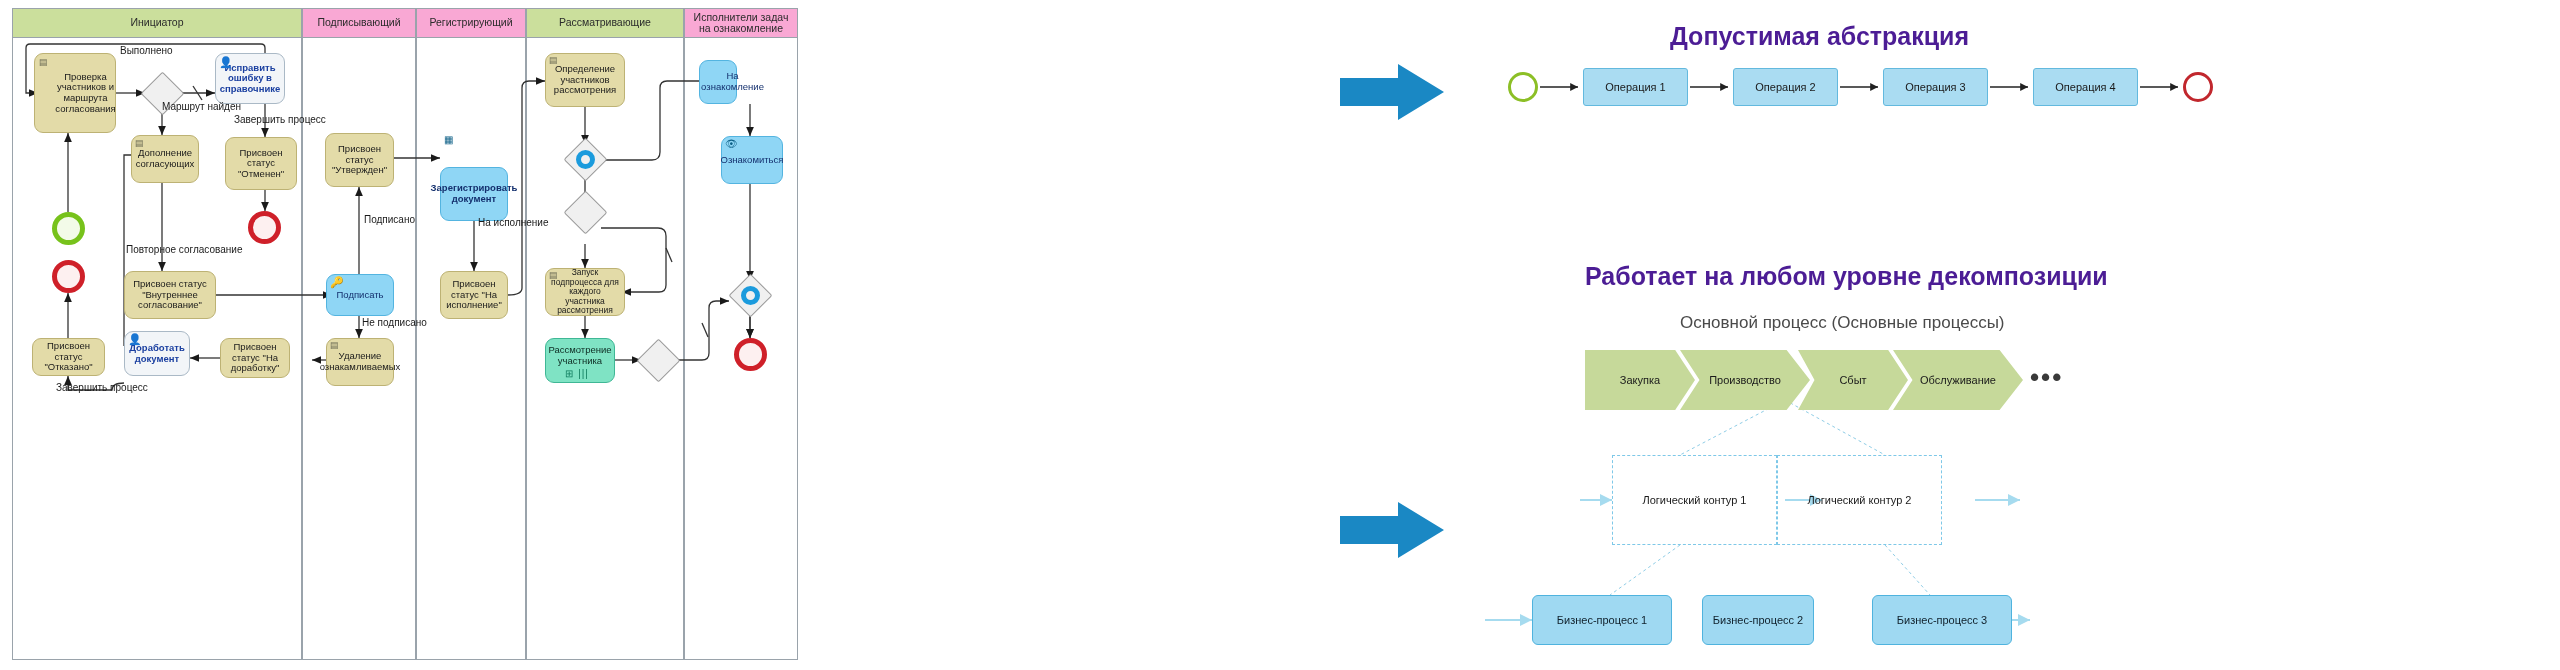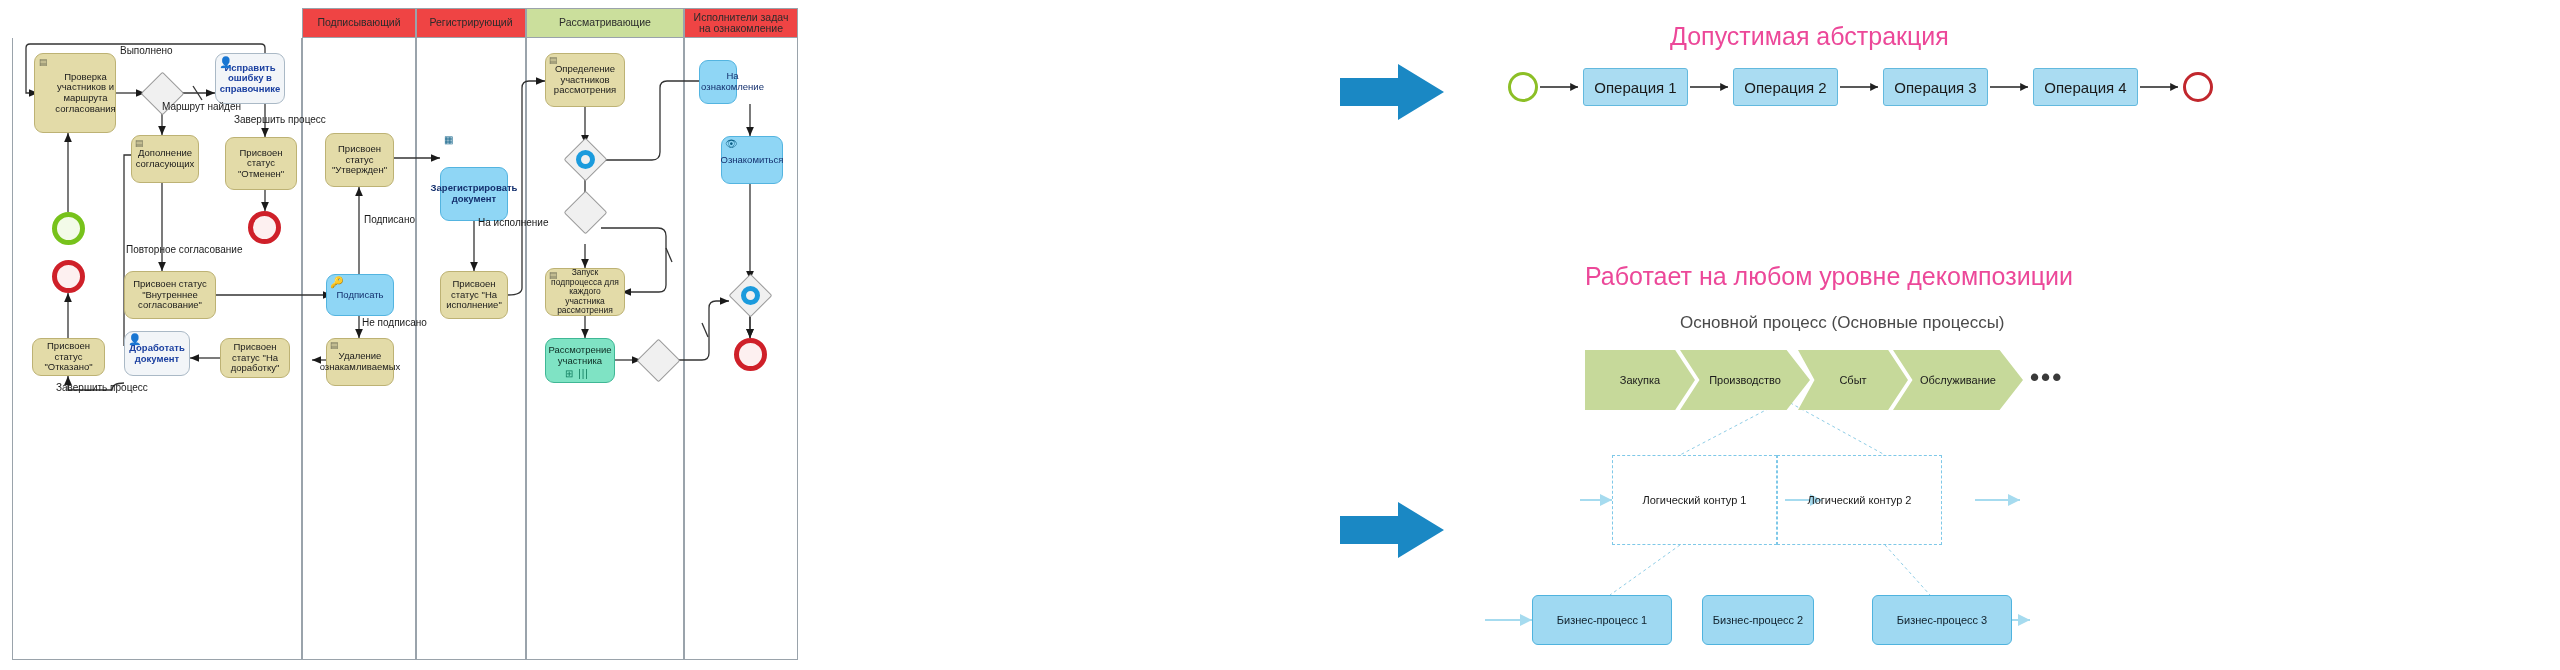--- a/index.html
+++ b/index.html
@@ -7,21 +7,21 @@
   #root{position:relative;width:2560px;height:670px;background:#fff;}
 
   
   #pool{position:absolute;left:12px;top:8px;width:786px;height:652px;}
   .lane-head{position:absolute;top:0;height:30px;border:1px solid #9aa3ab;
              box-sizing:border-box;display:flex;align-items:center;justify-content:center;
              text-align:center;font-size:10.5px;color:#2b2b2b;line-height:1.05;padding:0 2px;}
   .lane-body{position:absolute;top:30px;height:622px;border:1px solid #9aa3ab;
              border-top:none;box-sizing:border-box;background:#fff;}
   .lh-green{background:#cbdf9c;}
-  .lh-blue{background:#ef4444;justify-content:center;}
+  .lh-blue{background:#f9a8d4;justify-content:center;}
 
   
   .node{position:absolute;box-sizing:border-box;border-radius:9px;
         display:flex;align-items:center;justify-content:center;text-align:center;
         font-size:9.5px;line-height:1.12;padding:2px 3px;}
   .n-script{background:#e3dba8;border:1.6px solid #bdb274;color:#1a1a1a;}
   .n-user{background:#f2f5f8;border:1.6px solid #aab9c6;color:#1a3fa0;font-weight:bold;}
   .n-blue{background:#8fd6f5;border:1.6px solid #53b4e0;color:#14306e;font-weight:bold;}
   .n-blue-plain{background:#8fd6f5;border:1.6px solid #53b4e0;color:#14306e;font-weight:normal;}
   .n-teal{background:#7fe3c4;border:1.6px solid #3fb795;color:#0d2b22;}
@@ -35,25 +35,25 @@
   .gw-inner{position:absolute;border-radius:50%;box-sizing:border-box;
       border:5px solid #1b9bdd;background:#f0f0f0;}
 
   .edgelbl{position:absolute;font-size:10px;color:#1a1a1a;white-space:nowrap;}
   .ic{position:absolute;font-size:9px;line-height:1;color:#6b6b55;}
 
   svg.ov{position:absolute;left:0;top:0;width:100%;height:100%;overflow:visible;pointer-events:none;}
 
   
   #right{position:absolute;left:1330px;top:0;width:1230px;height:670px;}
-  .big-title{position:absolute;font-size:25px;font-weight:normal;color:#ec4899;white-space:nowrap;}
+  .big-title{position:absolute;font-size:25px;font-weight:bold;color:#4c1d95;white-space:nowrap;}
   .sub-title{position:absolute;font-size:17px;color:#4a4a4a;white-space:nowrap;}
   .opbox{position:absolute;box-sizing:border-box;background:#aadcf2;border:1px solid #63b9de;
          border-radius:3px;display:flex;align-items:center;justify-content:center;
-         font-size:15px;color:#1a1a1a;}
+         font-size:11px;color:#1a1a1a;}
   .ring{position:absolute;border-radius:50%;box-sizing:border-box;background:#fff;}
   .ring-g{border:3px solid #8cbf26;}
   .ring-r{border:3px solid #c1272d;}
   .chev{position:absolute;background:#c6d99a;display:flex;align-items:center;
         justify-content:center;font-size:11px;color:#1a1a1a;
         clip-path:polygon(0 0, 82% 0, 100% 50%, 82% 100%, 0 100%, 15% 50%);}
   .chev.first{clip-path:polygon(0 0, 82% 0, 100% 50%, 82% 100%, 0 100%);}
   .dots{position:absolute;font-size:26px;font-weight:bold;color:#3a3a3a;letter-spacing:2px;}
   .dashbox{position:absolute;box-sizing:border-box;border:1px dashed #7ec8e8;
            display:flex;align-items:center;justify-content:center;font-size:11px;color:#1a1a1a;}
@@ -61,20 +61,23 @@
          border-radius:6px;display:flex;align-items:center;justify-content:center;
          font-size:11px;color:#10202b;}
 </style>
 </head>
 <body>
 
 <div id="root">
 
   <div id="pool">
 
+    <div class="lane-head lh-green" style="left:0;width:290px;">
+        <span>Инициатор</span>
+      </div>
     <div class="lane-head lh-blue" style="left:290px;width:114px;">
         <span>Подписывающий</span>
       </div>
     <div class="lane-head lh-blue" style="left:404px;width:110px;">
         <span>Регистрирующий</span>
       </div>
     <div class="lane-head lh-green" style="left:514px;width:158px;">
         <span>Рассматривающие</span>
       </div>
     <div class="lane-head lh-blue" style="left:672px;width:114px;">

